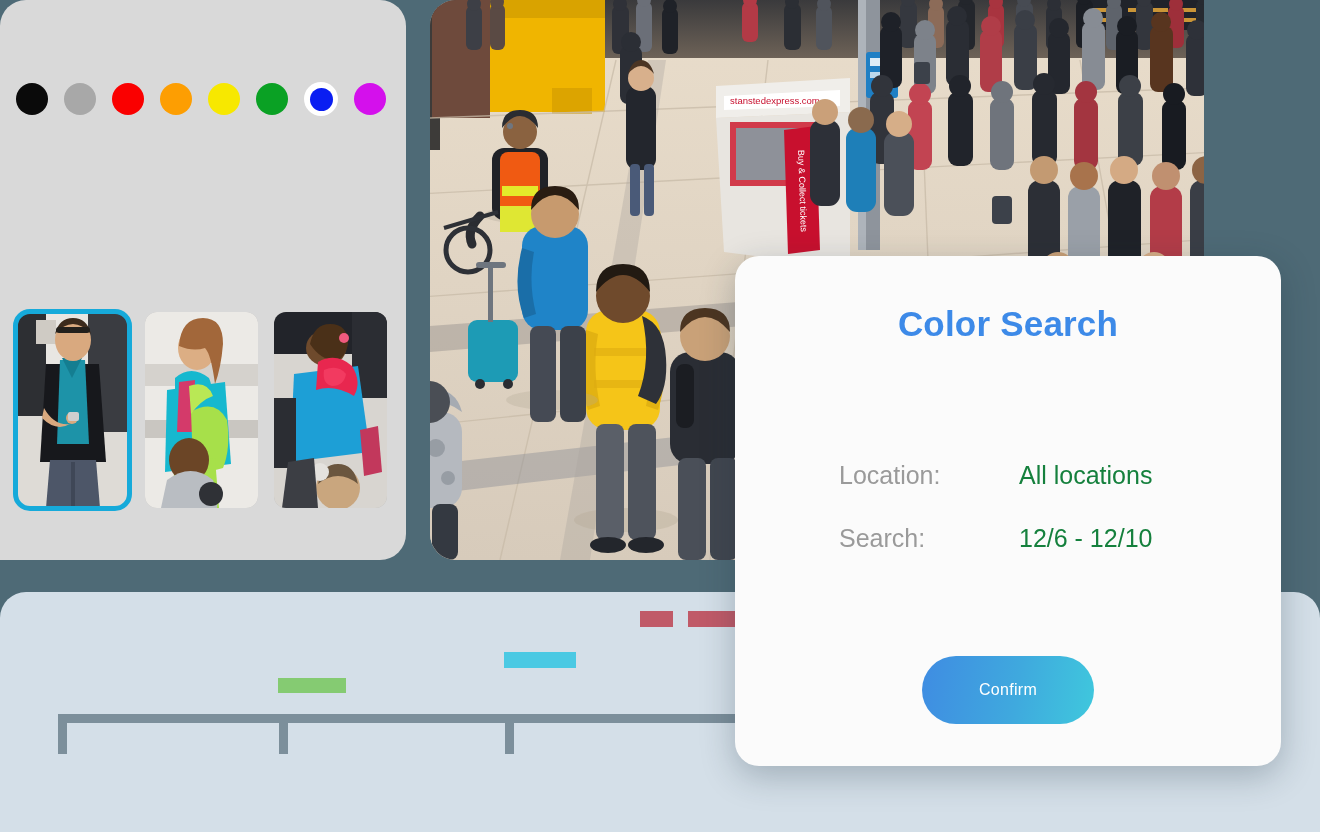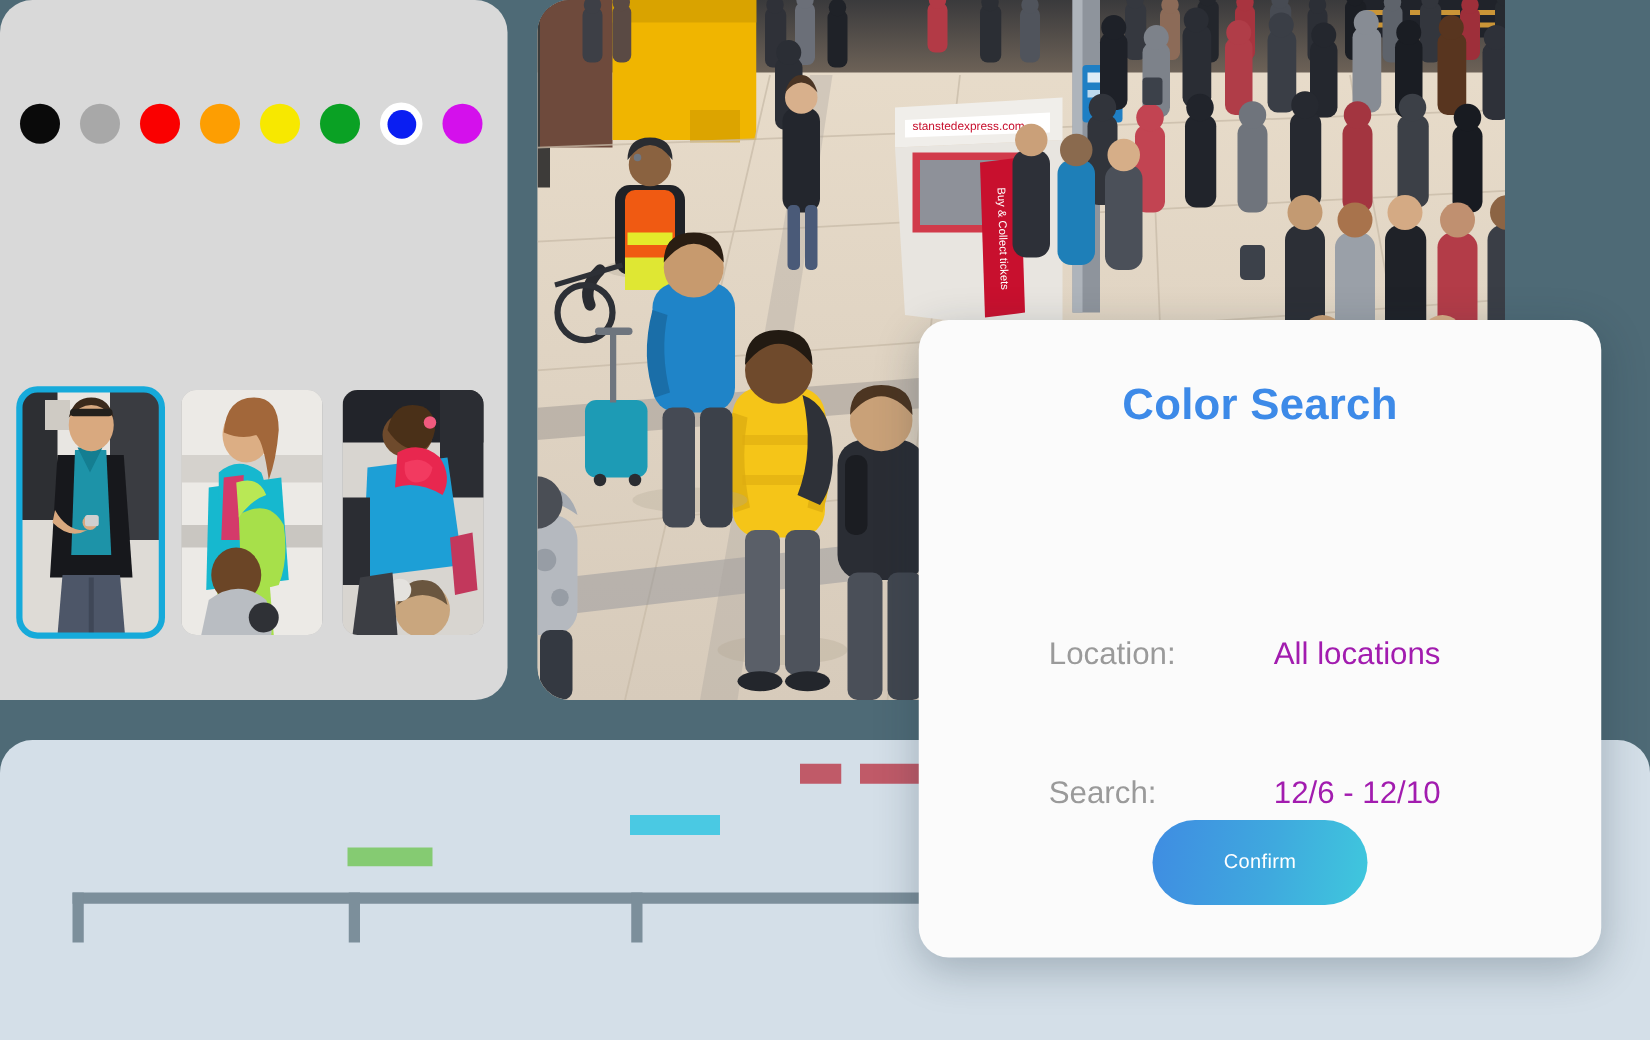--- a/index.html
+++ b/index.html
@@ -148,25 +148,24 @@
     display: flex;
     align-items: baseline;
     padding: 0 0 0 104px;
     margin-bottom: 34px;
   }
   .field-label {
     width: 180px;
     font-size: 25px;
     color: #9a9a9a;
     font-weight: 400;
-    margin-top: 48px;
   }
   .field-value {
     font-size: 25px;
-    color: #a21caf;
+    color: #15803d;
     font-weight: 400;
   }
 
   .confirm-btn {
     position: absolute;
     left: 50%;
     transform: translateX(-50%);
     top: 400px;
     width: 172px;
     height: 68px;

